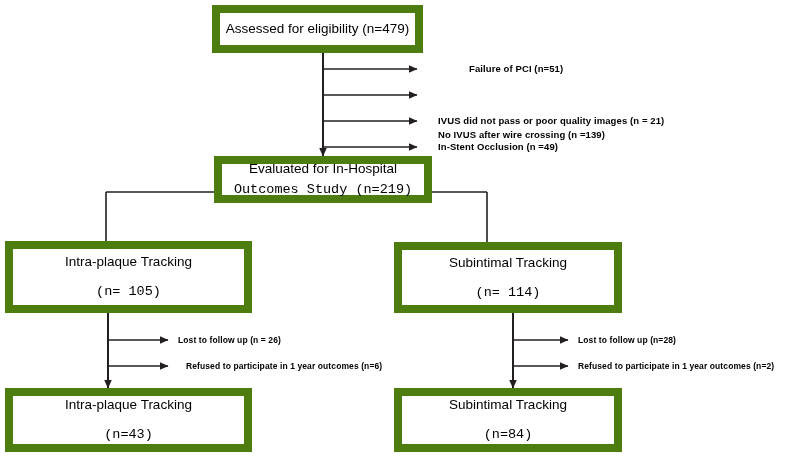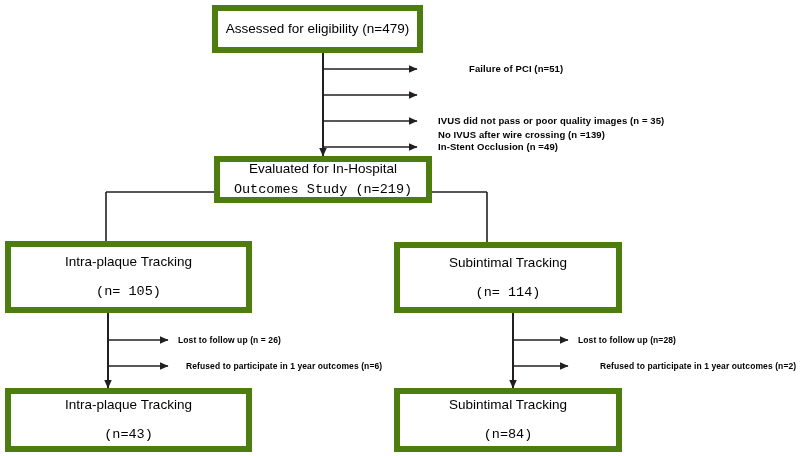--- a/index.html
+++ b/index.html
@@ -19,21 +19,21 @@
     position: absolute;
     left: 0;
     top: 0;
     width: 800px;
     height: 456px;
     pointer-events: none;
   }
   .box {
     position: absolute;
     box-sizing: border-box;
-    border: 6px solid #4d7c0f;
+    border: 8px solid #4d7c0f;
     background: #ffffff;
     display: flex;
     flex-direction: column;
     align-items: center;
     justify-content: center;
     text-align: center;
     color: #000000;
     font-size: 13.5px;
     line-height: 1.45;
   }
@@ -99,21 +99,21 @@
     <line x1="514" y1="340" x2="568" y2="340" stroke="#231f20" stroke-width="1.6" marker-end="url(#arrowRight)"></line>
     <line x1="514" y1="366" x2="568" y2="366" stroke="#231f20" stroke-width="1.6" marker-end="url(#arrowRight)"></line>
   </svg>
 
   <div class="box" style="left:212px; top:5px; width:211px; height:48px;">
     <span>Assessed for eligibility (n=479)</span>
   </div>
 
   <div class="excl-label" style="left:438px; top:63px;padding-left:31px;">Failure of PCI (n=51)</div>
   <div class="excl-label" style="left:438px; top:89px;margin-top:40px;">No IVUS after wire crossing (n =139)</div>
-  <div class="excl-label" style="left:438px; top:115px;">IVUS did not pass or poor quality images (n = 35)</div>
+  <div class="excl-label" style="left:438px; top:115px;">IVUS did not pass or poor quality images (n = 21)</div>
   <div class="excl-label" style="left:438px; top:141px;">In-Stent Occlusion (n =49)</div>
 
   <div class="box tight" style="left:214px; top:156px; width:218px; height:47px;">
     <span>Evaluated for In-Hospital</span>
     <span class="line2">Outcomes Study (n=219)</span>
   </div>
 
   <div class="box" style="left:5px; top:241px; width:247px; height:72px;">
     <span>Intra-plaque Tracking</span>
     <span class="line2">(n= 105)</span>
@@ -121,21 +121,21 @@
 
   <div class="box" style="left:394px; top:242px; width:228px; height:71px;">
     <span>Subintimal Tracking</span>
     <span class="line2">(n= 114)</span>
   </div>
 
   <div class="followup-label" style="left:178px; top:335px;">Lost to follow up (n = 26)</div>
   <div class="followup-label" style="left:178px; top:361px;margin-left:8px;">Refused to participate in 1 year outcomes (n=6)</div>
 
   <div class="followup-label" style="left:578px; top:335px;">Lost to follow up (n=28)</div>
-  <div class="followup-label" style="left:600px; top:361px;">Refused to participate in 1 year outcomes (n=2)</div>
+  <div class="followup-label" style="left:578px; top:361px;">Refused to participate in 1 year outcomes (n=2)</div>
 
   <div class="box" style="left:5px; top:388px; width:247px; height:64px;">
     <span>Intra-plaque Tracking</span>
     <span class="line2">(n=43)</span>
   </div>
 
   <div class="box" style="left:394px; top:388px; width:228px; height:64px;">
     <span>Subintimal Tracking</span>
     <span class="line2">(n=84)</span>
   </div>

